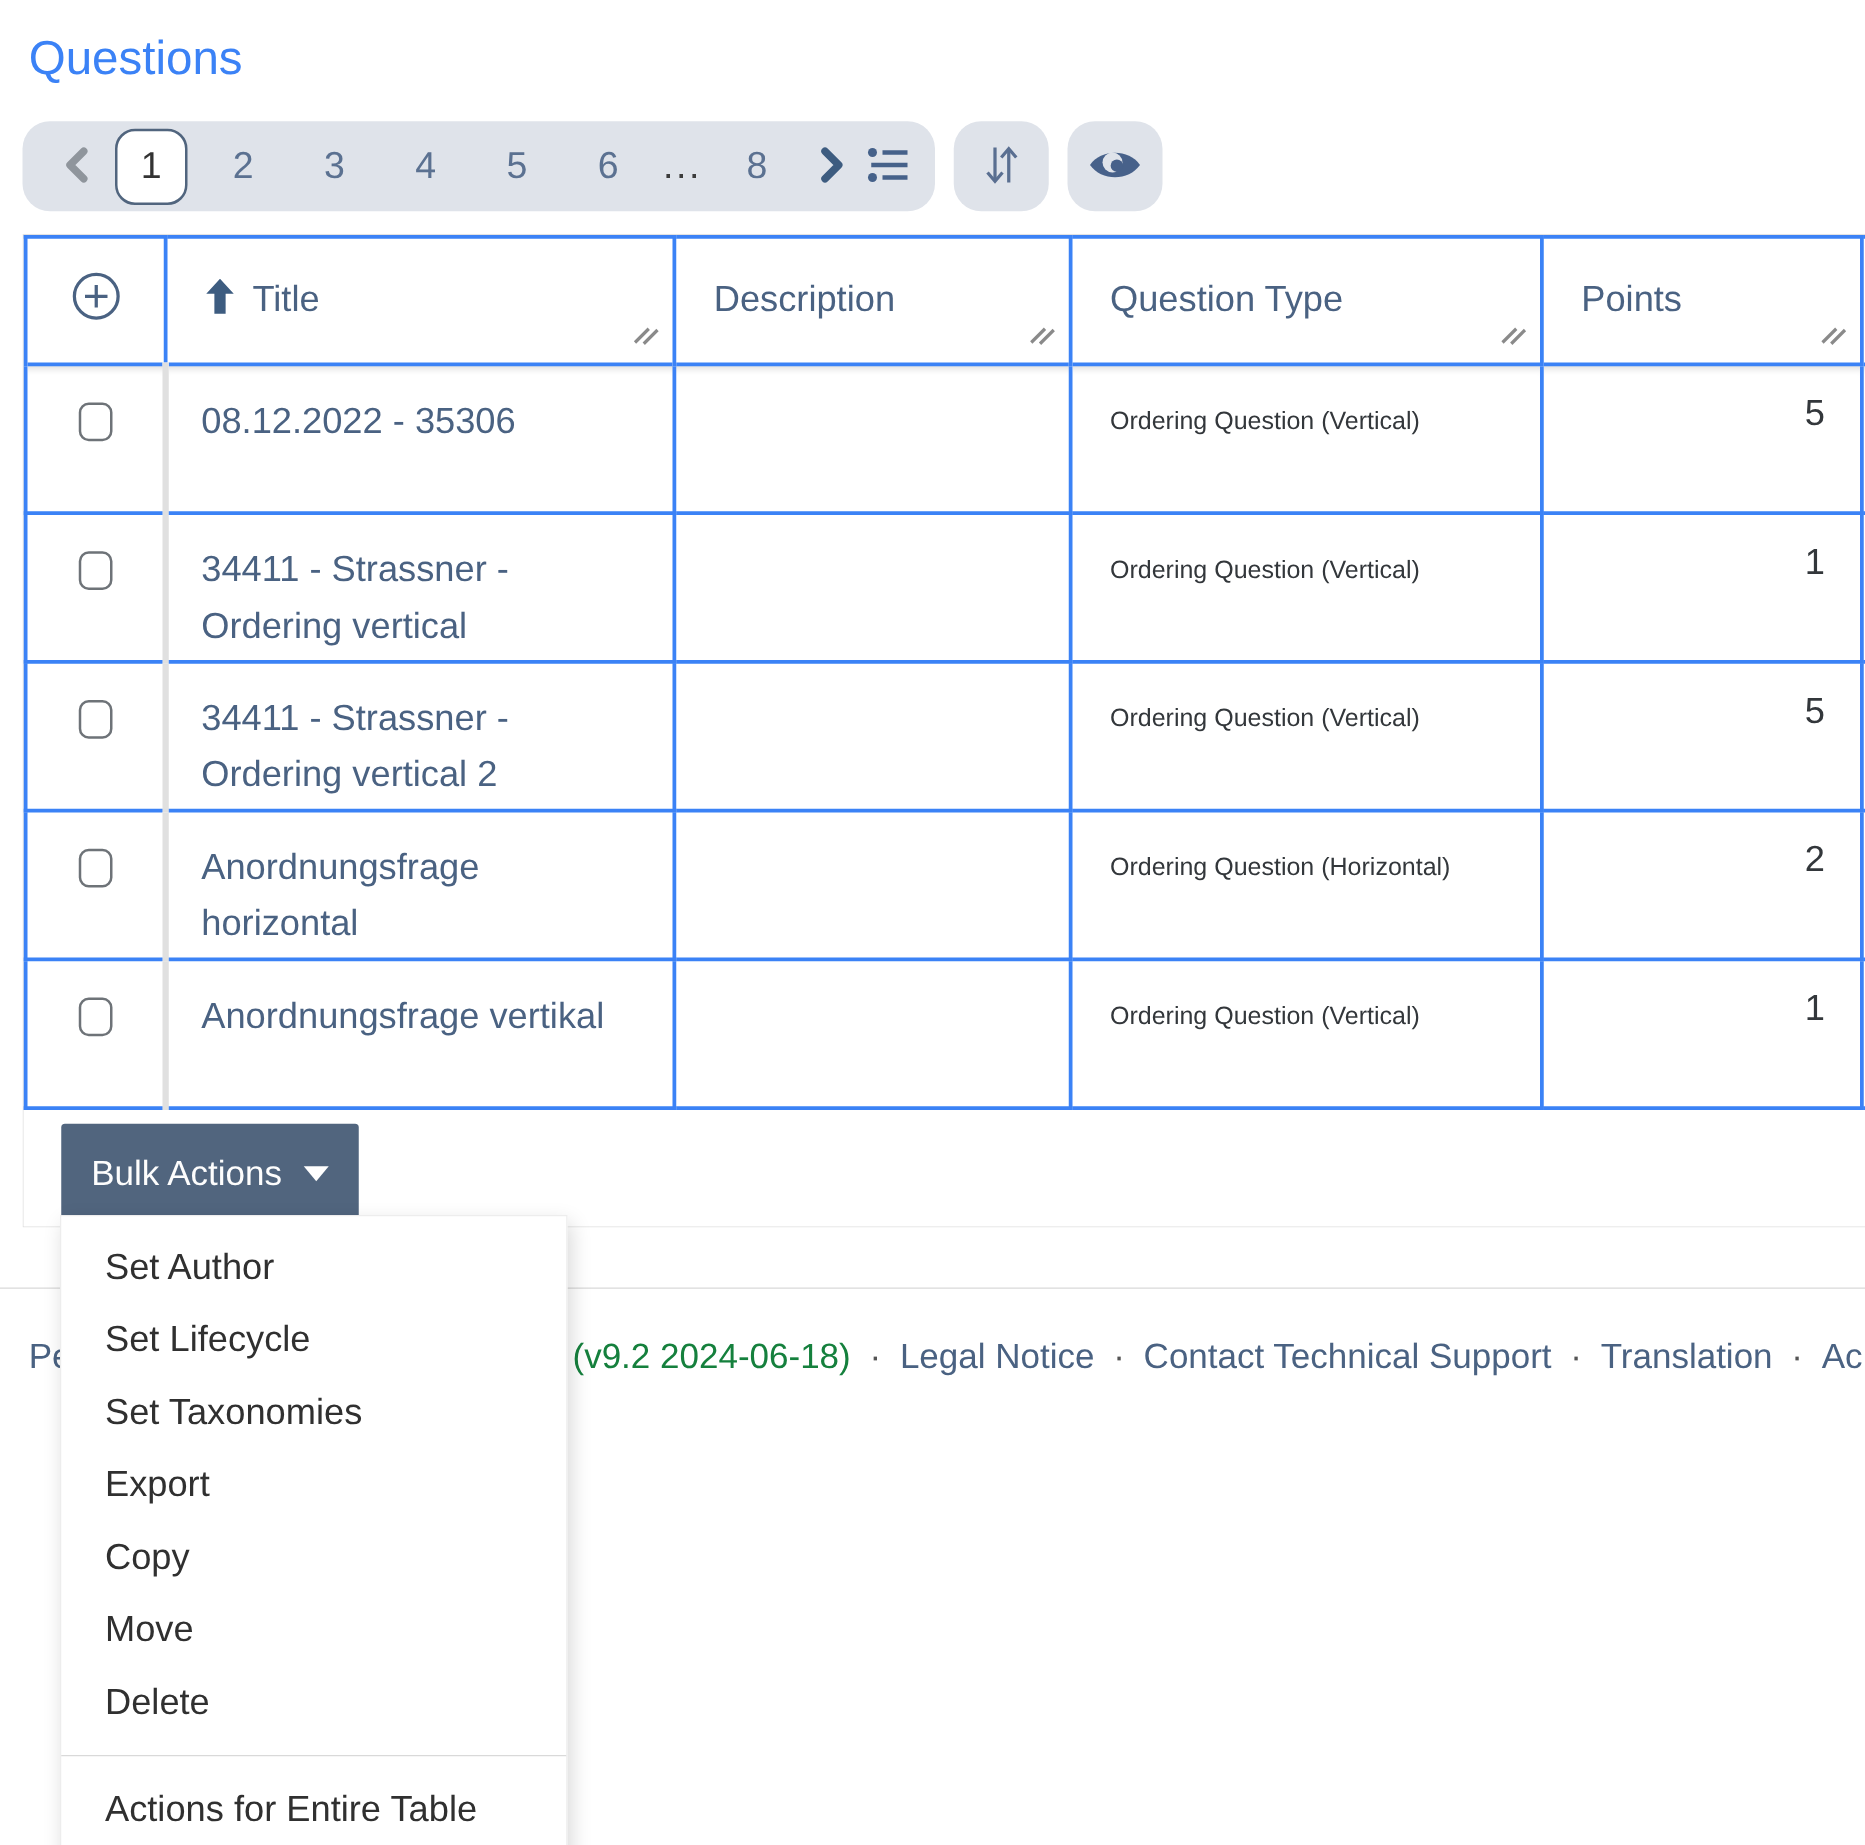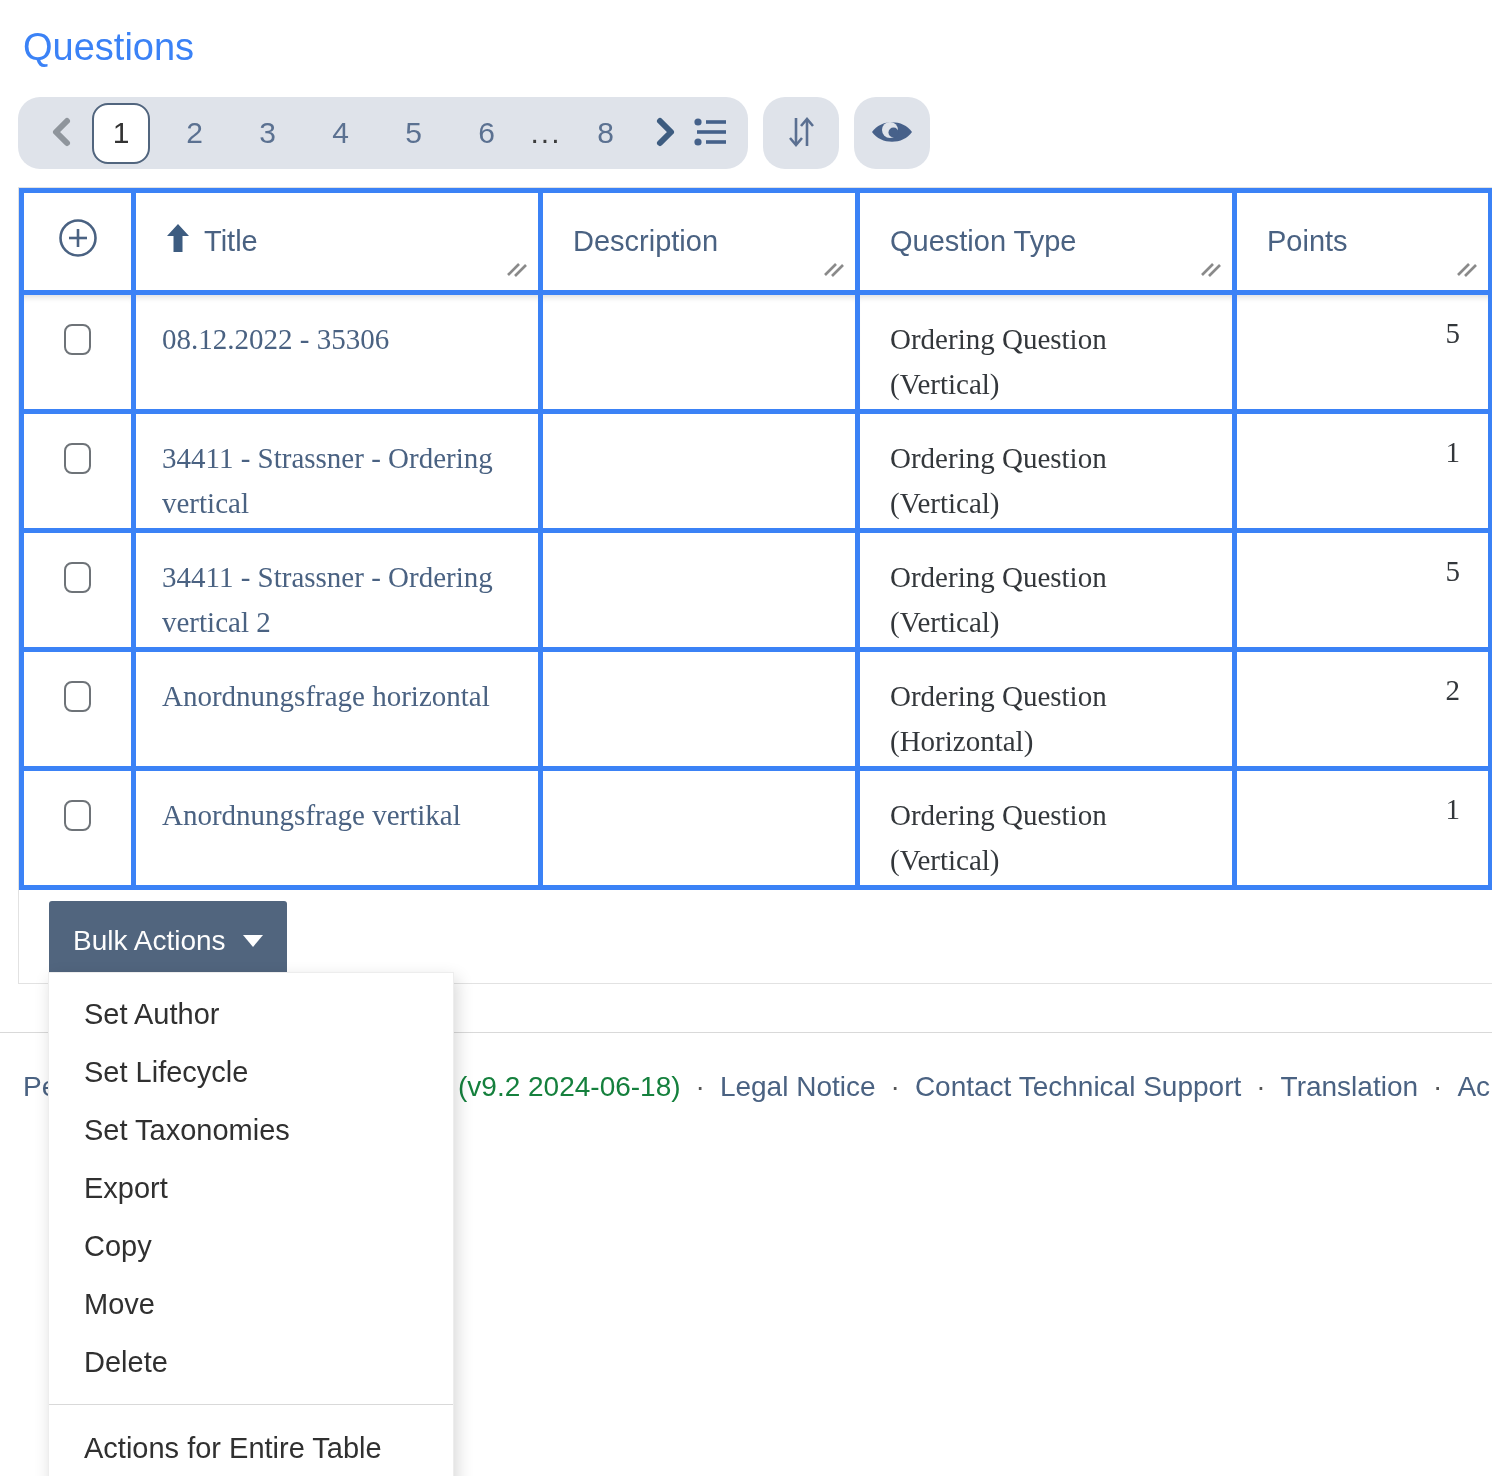--- a/index.html
+++ b/index.html
@@ -18,33 +18,33 @@
   .nav-btn { width:46px; height:72px; display:flex; align-items:center; justify-content:center; cursor:pointer; background:none; border:none; padding:0; }
   .pg { width:73px; height:72px; display:flex; align-items:center; justify-content:center; font-size:30px; color:#5b7191; cursor:pointer; }
   .pg.active { width:58px; height:61px; background:#fff; border:2px solid #51657e; border-radius:16px; color:#333; margin:0 8px; cursor:default; }
   .pg.ellipsis { width:46px; color:#3c3c3c; cursor:default; letter-spacing:2px; }
   .tool-btn { width:76px; height:72px; background:#dfe3ea; border:none; border-radius:22px; display:flex; align-items:center; justify-content:center; cursor:pointer; }
 
   
   .clip { width:1474px; margin-left:18px; overflow:hidden; }
   .tablebox { width:1580px; border:1px solid #e2e2e2; }
   table.tbl { border-collapse:collapse; table-layout:fixed; width:1578px; }
-  .tbl th, .tbl td { border:5px solid #3b82f6; vertical-align:top; padding:0; }
+  .tbl th, .tbl td { border:3px solid #3b82f6; vertical-align:top; padding:0; }
   .tbl th { height:102px; border-bottom:1px solid #cfcfcf; position:relative; font-weight:400; text-align:left; }
   .hdr { display:flex; align-items:center; height:100%; padding-left:30px; font-size:29px; color:#4a6282; gap:14px; }
   .h-check { text-align:center; }
   .h-check .hdr { justify-content:center; padding-left:0; }
   .rz { position:absolute; right:10px; bottom:8px; cursor:col-resize; }
-  .tbl tbody td { height:119px;font-family:Liberation Serif, serif; }
+  .tbl tbody td { height:119px; }
   .tbl tbody tr:first-child td { box-shadow: inset 0 7px 6px -5px rgba(0,0,0,0.14); }
   td.c-check { text-align:center; padding-top:29px; }
   .cb { display:inline-block; width:27px; height:31px; border:2.5px solid #6e7378; border-radius:8px; background:#fff; cursor:pointer; }
   td.c-title { padding:22px 22px 0 26px; border-left:5px solid #e0e0e0; font-size:29px; line-height:45px; }
   a.title-link { color:#4a6282; text-decoration:none; cursor:pointer; }
-  td.c-type { padding:22px 12px 0 30px; font-size:29px; line-height:45px; color:#33373b; }
+  td.c-type { padding:22px 12px 0 30px; font-size:20px; line-height:45px; color:#33373b; }
   td.c-points { padding:22px 28px 0 0; text-align:right; font-size:29px; color:#33373b; }
 
   .bulk-area { height:93px; position:relative; background:#fff; }
   .bulk-btn { position:absolute; left:30px; top:11px; height:80px; background:#51657e; color:#fdfdfd; border:none; border-radius:3px; font-size:28px; font-family:inherit; padding:0 24px; display:flex; align-items:center; gap:17px; cursor:pointer; }
   .caret-down { width:0; height:0; border-left:10px solid transparent; border-right:10px solid transparent; border-top:12px solid #fff; }
 
   
   .menu { position:absolute; left:48px; top:972px; width:406px; height:520px; background:#fff; border:1px solid #ededed; box-shadow:3px 6px 16px rgba(0,0,0,0.16); z-index:20; padding-top:12px; }
   .menu-item { height:58px; display:flex; align-items:center; padding-left:35px; font-size:29px; color:#303030; cursor:pointer; }
   .menu-sep { border-top:1px solid #d9d9d9; margin:13px 0 14px 0; }

